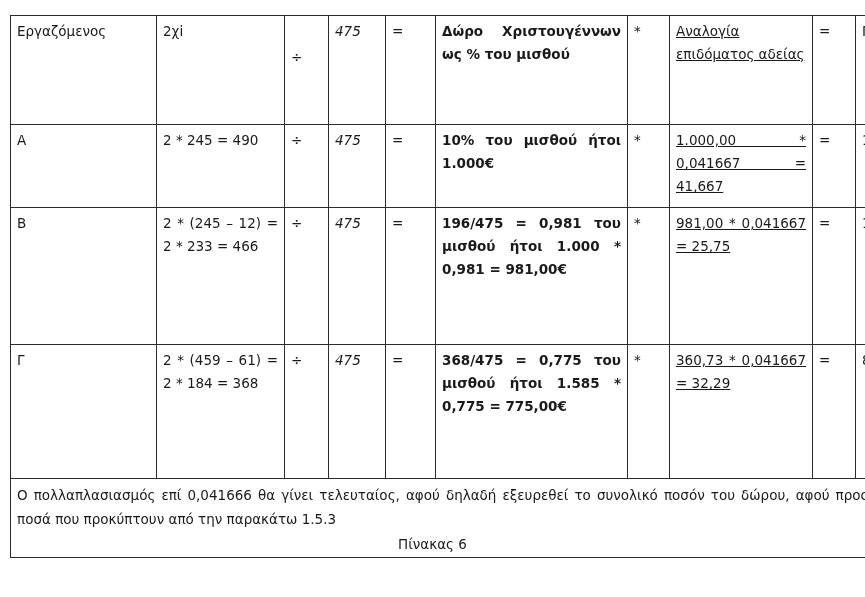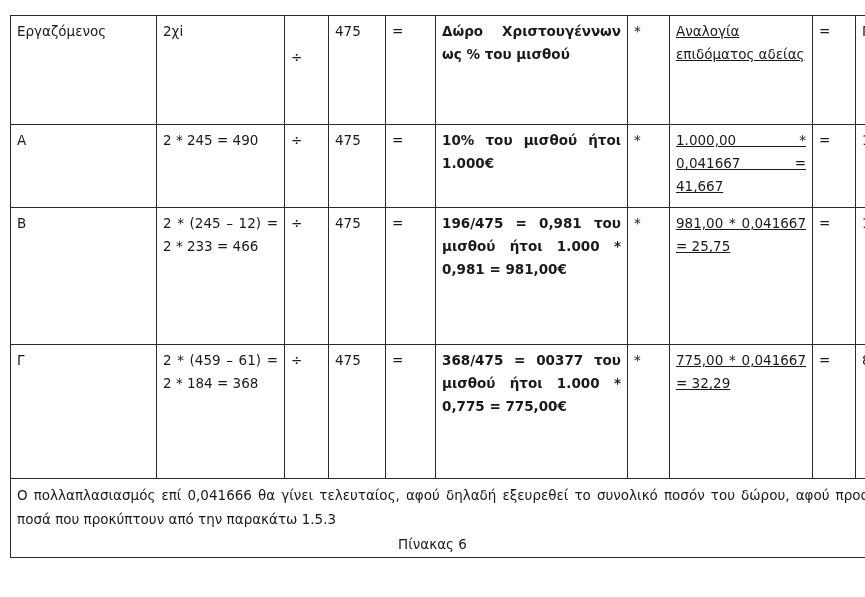--- a/index.html
+++ b/index.html
@@ -35,21 +35,21 @@
     vertical-align: top;
     padding: 4px 6px 3px 6px;
     text-align: justify;
     text-align-last: left;
     word-break: normal;
     hyphens: none;
   }
   td.c-emp   { width: 133px; }
   td.c-calc  { width: 115px; }
   td.c-div   { width: 31px;  text-align: center; text-align-last: center; }
-  td.c-num   { width: 44px;  text-align: left;   text-align-last: left; }
+  td.c-num   { width: 44px;  text-align: left;   text-align-last: left; font-style: italic; }
   td.c-eq    { width: 37px;  text-align: left;   text-align-last: left; }
   td.c-gift  { width: 179px; font-weight: bold; }
   td.c-star  { width: 29px;  text-align: center; text-align-last: center; }
   td.c-ratio { width: 130px; text-decoration: underline; }
   td.c-eq2   { width: 30px;  text-align: left;   text-align-last: left; }
   td.c-amt   { width: 105px; text-align: left;   text-align-last: left; }
 
   
   td.c-div.hdr { vertical-align: top; padding-top: 30px; }
 
@@ -115,23 +115,23 @@
         <td class="c-eq2">=</td>
         <td class="c-amt">1.021,88</td>
       </tr>
 
       <tr style="height:134px;">
         <td class="c-emp">Γ</td>
         <td class="c-calc">2 * (459 – 61) = 2 * 184 = 368</td>
         <td class="c-div">÷</td>
         <td class="c-num">475</td>
         <td class="c-eq">=</td>
-        <td class="c-gift">368/475 = 00377 του μισθού ήτοι 1.000 * 0,775 = 775,00€</td>
+        <td class="c-gift">368/475 = 0,775 του μισθού ήτοι 1.585 * 0,775 = 775,00€</td>
         <td class="c-star">*</td>
-        <td class="c-ratio">775,00 * 0,041667 = 32,29</td>
+        <td class="c-ratio">360,73 * 0,041667 = 32,29</td>
         <td class="c-eq2">=</td>
         <td class="c-amt">807,29</td>
       </tr>
 
       <tr style="height:79px;">
         <td class="footer-cell" colspan="10">Ο πολλαπλασιασμός επί 0,041666 θα γίνει τελευταίος, αφού δηλαδή εξευρεθεί το συνολικό ποσόν του δώρου, αφού προστεθούν και τα ποσά που προκύπτουν από την παρακάτω 1.5.3</td>
       </tr>
 
     </tbody>
   </table>

